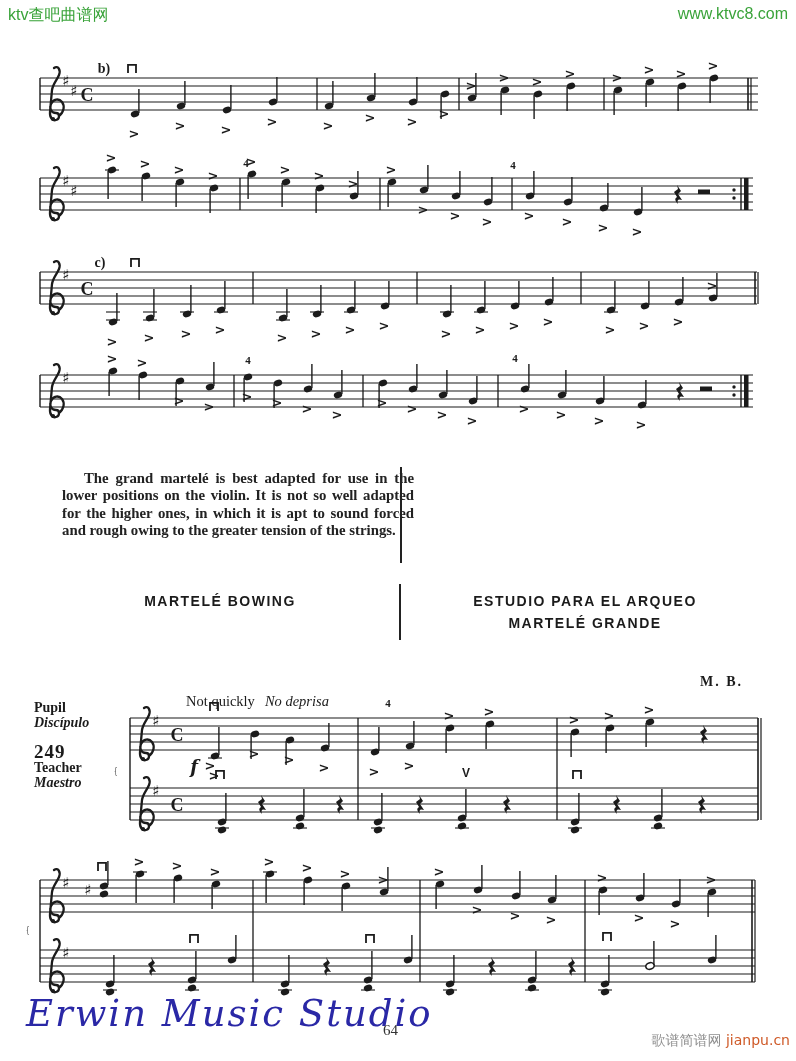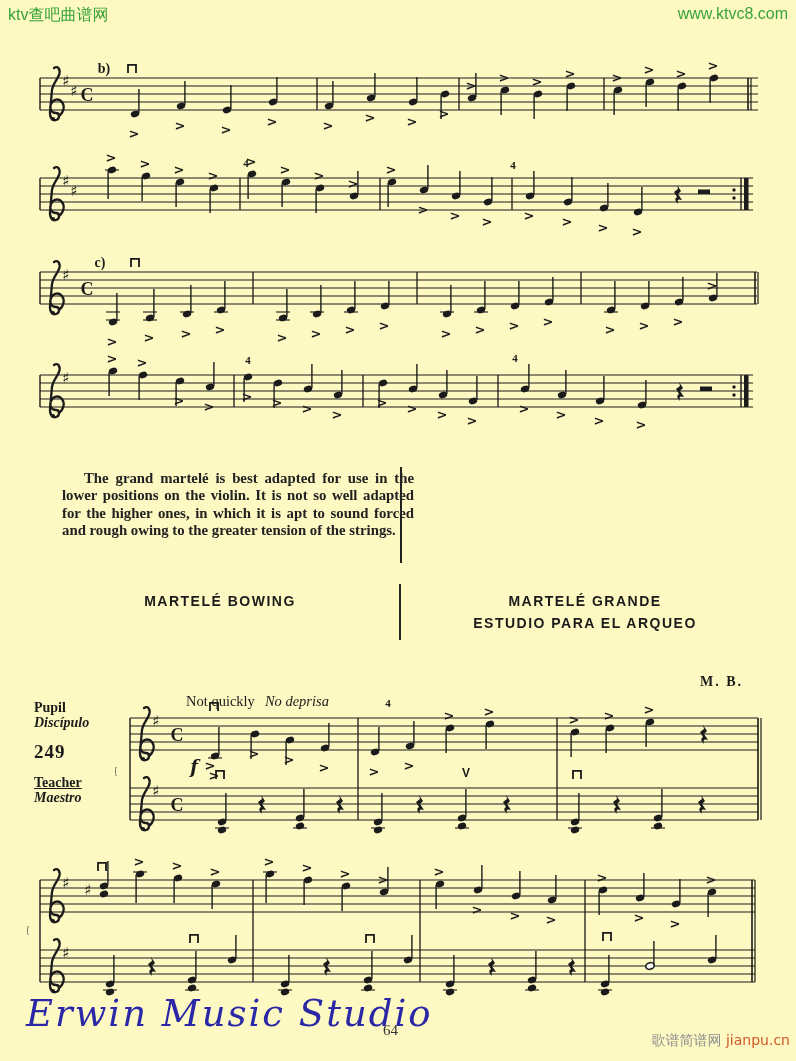--- a/index.html
+++ b/index.html
@@ -1,16 +1,16 @@
 <!DOCTYPE html>
 <html><head>
 <meta charset="utf-8">
 <style>
   html,body{margin:0;padding:0;background:#e8e8e8;}
-  .page{position:relative;width:796px;height:1061px;background:#fef9c3;overflow:hidden;
+  .page{position:relative;width:796px;height:1061px;background:#ffffff;overflow:hidden;
         font-family:"Liberation Serif",serif;color:#1b1b1b;}
   .abs{position:absolute;}
   
   .wm{font-family:"Liberation Sans",sans-serif;font-size:16px;color:#3aa33a;}
   .wm-left{left:8px;top:5px;}
   .wm-right{right:8px;top:5px;}
   
   .para{font-size:14.8px;font-weight:700;line-height:1.17;text-align:justify;color:#222;}
   .para p{margin:0;text-indent:22px;}
   .para-en{left:38px;top:470px;width:352px;margin-left:24px;}
@@ -23,21 +23,21 @@
            letter-spacing:1.5px;text-align:center;color:#1b1b1b;line-height:22px;}
   .head-en{left:90px;top:590px;width:260px;}
   .head-es{left:435px;top:590px;width:300px;}
   
   .composer{left:700px;top:674px;font-weight:700;font-size:14px;letter-spacing:2px;}
   .tempo{left:186px;top:693px;font-size:14.5px;font-weight:400;white-space:nowrap;}
   .tempo .es{font-style:italic;margin-left:10px;}
   .part-labels{left:34px;top:700px;width:106px;text-align:left;font-weight:700;font-size:14px;line-height:15px;}
   .part-labels .it{font-style:italic;}
   .part-labels .num{font-size:19px;margin-top:14px;letter-spacing:1px;}
-  .part-labels .gap{margin-top:16px;text-decoration:underline;}
+  .part-labels .gap{margin-top:1px;}
   
   .studio{left:26px;top:992px;font-family:"DejaVu Serif",serif;font-style:italic;
           font-size:37px;color:#2a28a6;letter-spacing:2px;}
   .pagenum{left:383px;top:1022px;font-size:15px;color:#333;}
   .bottom-right{right:6px;top:1032px;font-family:"DejaVu Sans",sans-serif;font-size:14px;}
   .bottom-right .gray{color:#8f8f8f;}
   .bottom-right .orange{color:#cf5a28;}
   
   svg text{fill:#1b1b1b;}
   text.ann{font:700 14px "Liberation Serif",serif;}
@@ -559,22 +559,22 @@
   <div class="abs para para-en">
     <p>The grand martelé is best adapted for use in the lower positions on the violin.  It is not so well adapted for the higher ones, in which it is apt to sound forced and rough owing to the greater tension of the strings.</p>
   </div>
   <div class="abs vdivider div-para"></div>
 
   <div class="abs heading head-en">
     <div>MARTELÉ BOWING</div>
   </div>
   <div class="abs vdivider div-head"></div>
   <div class="abs heading head-es">
+    <div>ESTUDIO PARA EL ARQUEO</div>
     <div>MARTELÉ GRANDE</div>
-    <div>ESTUDIO PARA EL ARQUEO</div>
   </div>
 
   <div class="abs composer">M. B.</div>
 
   <div class="abs tempo">
     <span>Not quickly</span><span class="es">No deprisa</span>
   </div>
 
   <div class="abs part-labels">
     <div>Pupil</div>

